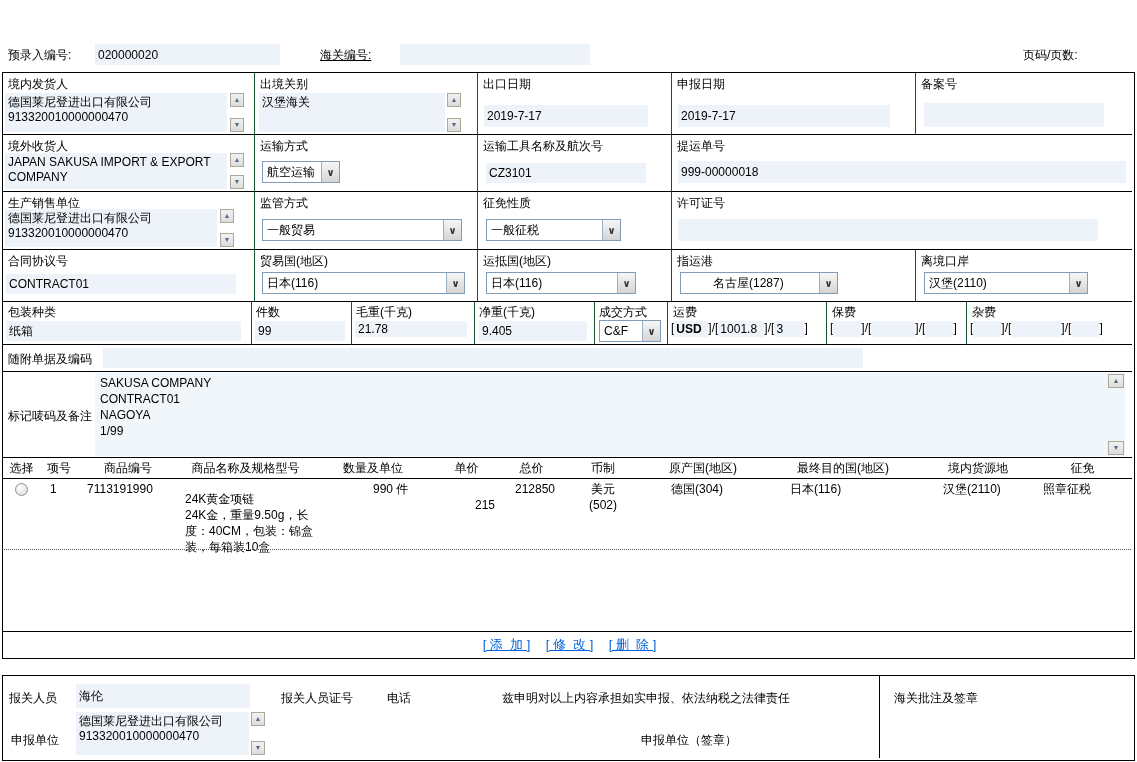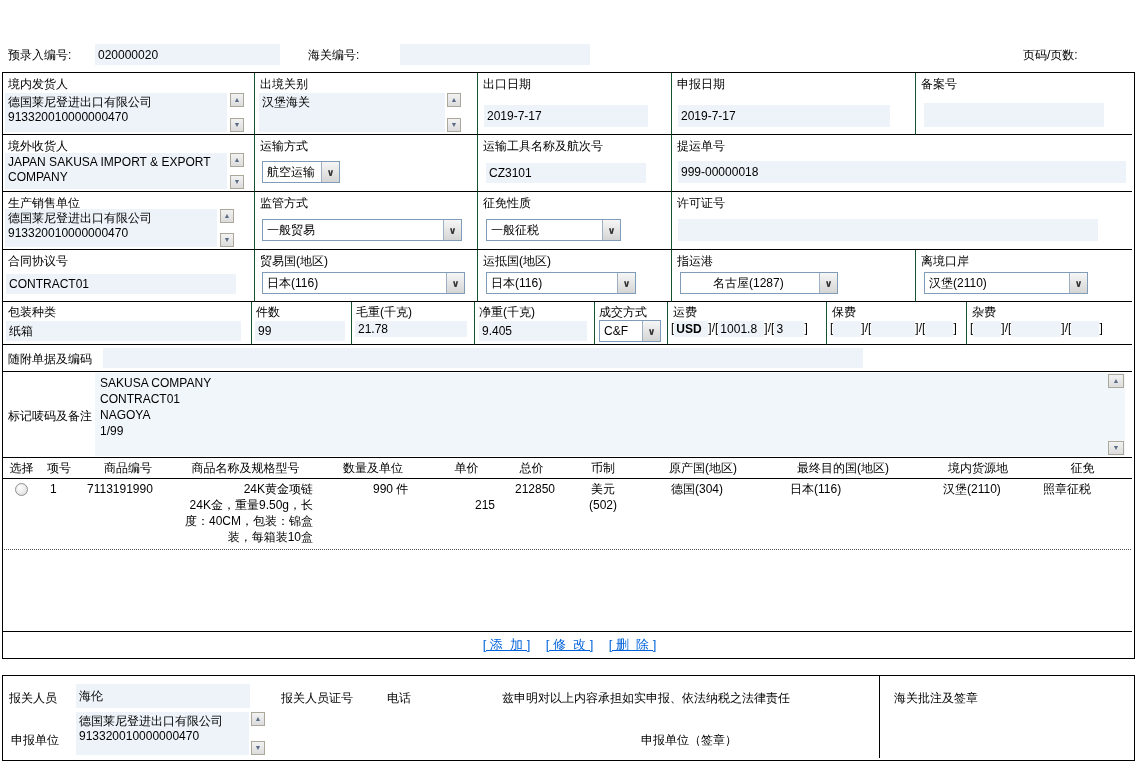--- a/index.html
+++ b/index.html
@@ -43,21 +43,21 @@
   .pre{white-space:pre-line;}
 </style>
 </head>
 <body>
 
 <div class="page">
 
 
   <div class="lbl" style="left:8px;top:47px;">预录入编号:</div>
   <input class="inp" style="left: 95px; top: 44px; width: 185px; height: 21px;" value="020000020">
-  <div class="lbl" style="left:308px;top:47px;">海关编号:</div>
+  <div class="lbl" style="left:320px;top:47px;text-decoration:underline;">海关编号:</div>
   <input class="inp" style="left: 400px; top: 44px; width: 190px; height: 21px;" value="">
   <div class="lbl" style="left:1023px;top:47px;">页码/页数:</div>
 
   <div class="main">
 
     <div class="cell" style="left:0;top:0;width:252px;height:62px;">
       <div class="cl">境内发货人</div>
       <textarea class="ta" style="left: 2px; top: 20px; width: 222px; height: 39px;">德国莱尼登进出口有限公司
 913320010000000470</textarea>
       <div class="spin" style="left:227px;top:20px;height:39px;">
@@ -238,21 +238,21 @@
         <div class="gc" style="width:80px;text-align:center;">币制</div>
         <div class="gc" style="width:120px;text-align:center;">原产国(地区)</div>
         <div class="gc" style="width:160px;text-align:center;">最终目的国(地区)</div>
         <div class="gc" style="width:110px;text-align:center;">境内货源地</div>
         <div class="gc" style="width:99px;text-align:center;">征免</div>
       </div>
       <div class="grow">
         <div class="gc" style="width:37px;text-align:center;padding-top:3px;"><span class="radio"></span></div>
         <div class="gc" style="width:38px;padding-left:10px;padding-top:1px;">1</div>
         <div class="gc" style="width:100px;padding-left:9px;padding-top:1px;">7113191990</div>
-        <div class="gc" style="width:135px;padding-left:7px;padding-top:1px;text-align:right;">
+        <div class="gc" style="width:135px;padding-left:7px;padding-top:11px;">
           <div>24K黄金项链</div>
           <div>24K金，重量9.50g，长度：40CM，包装：锦盒装，每箱装10盒</div>
         </div>
         <div class="gc" style="width:120px;padding-left:60px;padding-top:1px;white-space:nowrap;">990 件</div>
         <div class="gc" style="width:67px;text-align:right;padding-right:5px;padding-top:17px;box-sizing:border-box;">215</div>
         <div class="gc" style="width:63px;text-align:right;padding-right:8px;padding-top:1px;box-sizing:border-box;">212850</div>
         <div class="gc pre" style="width:80px;text-align:center;padding-top:1px;">美元
 (502)</div>
         <div class="gc" style="width:120px;padding-left:28px;padding-top:1px;box-sizing:border-box;">德国(304)</div>
         <div class="gc" style="width:160px;padding-left:27px;padding-top:1px;box-sizing:border-box;">日本(116)</div>

